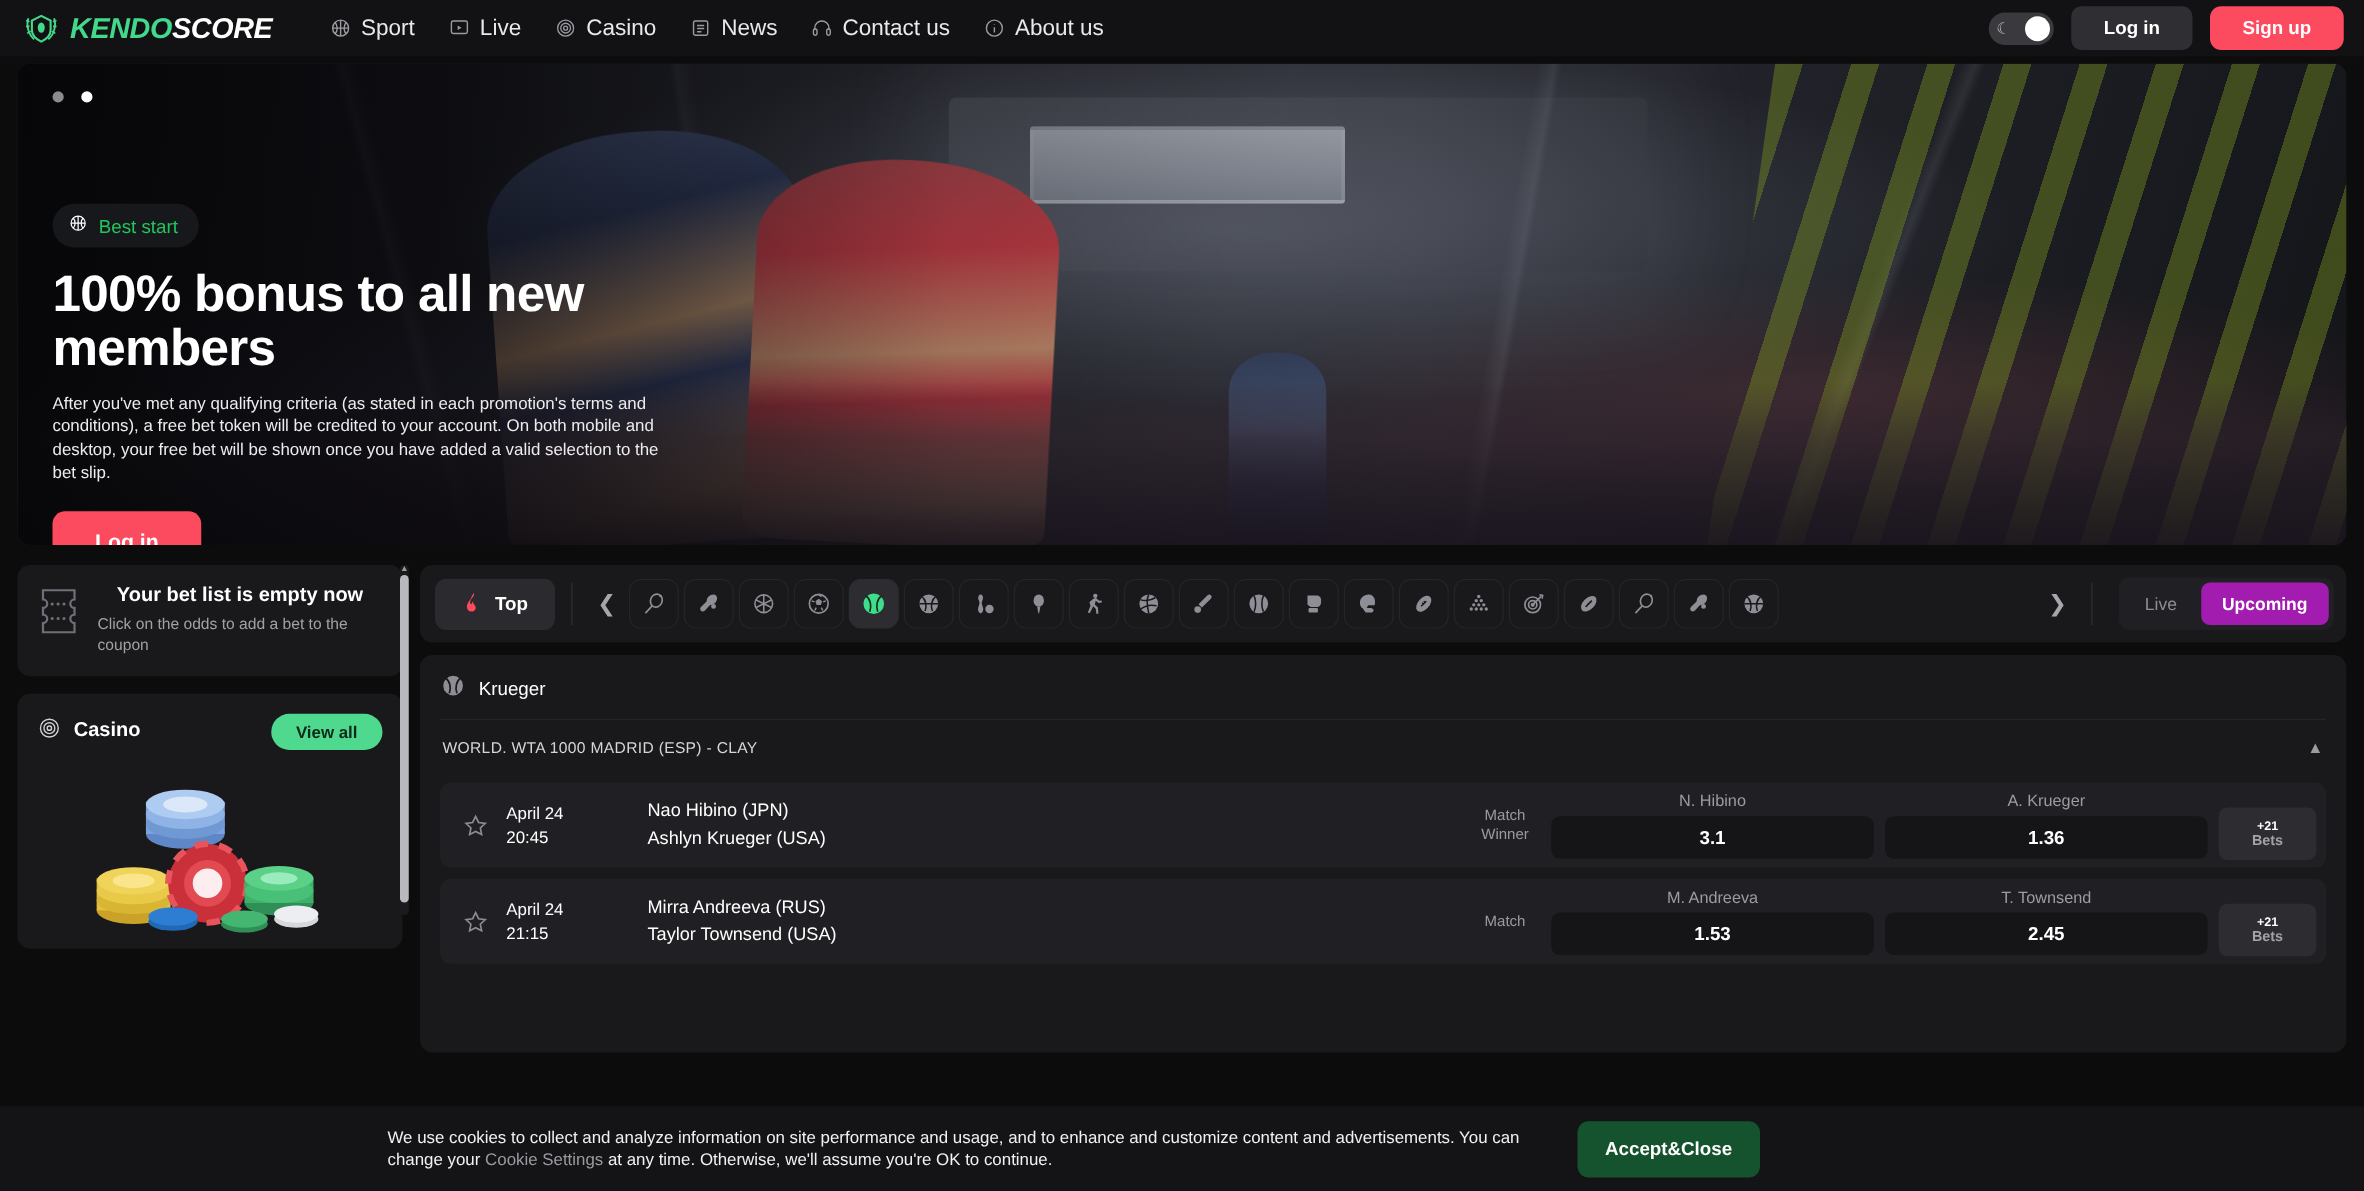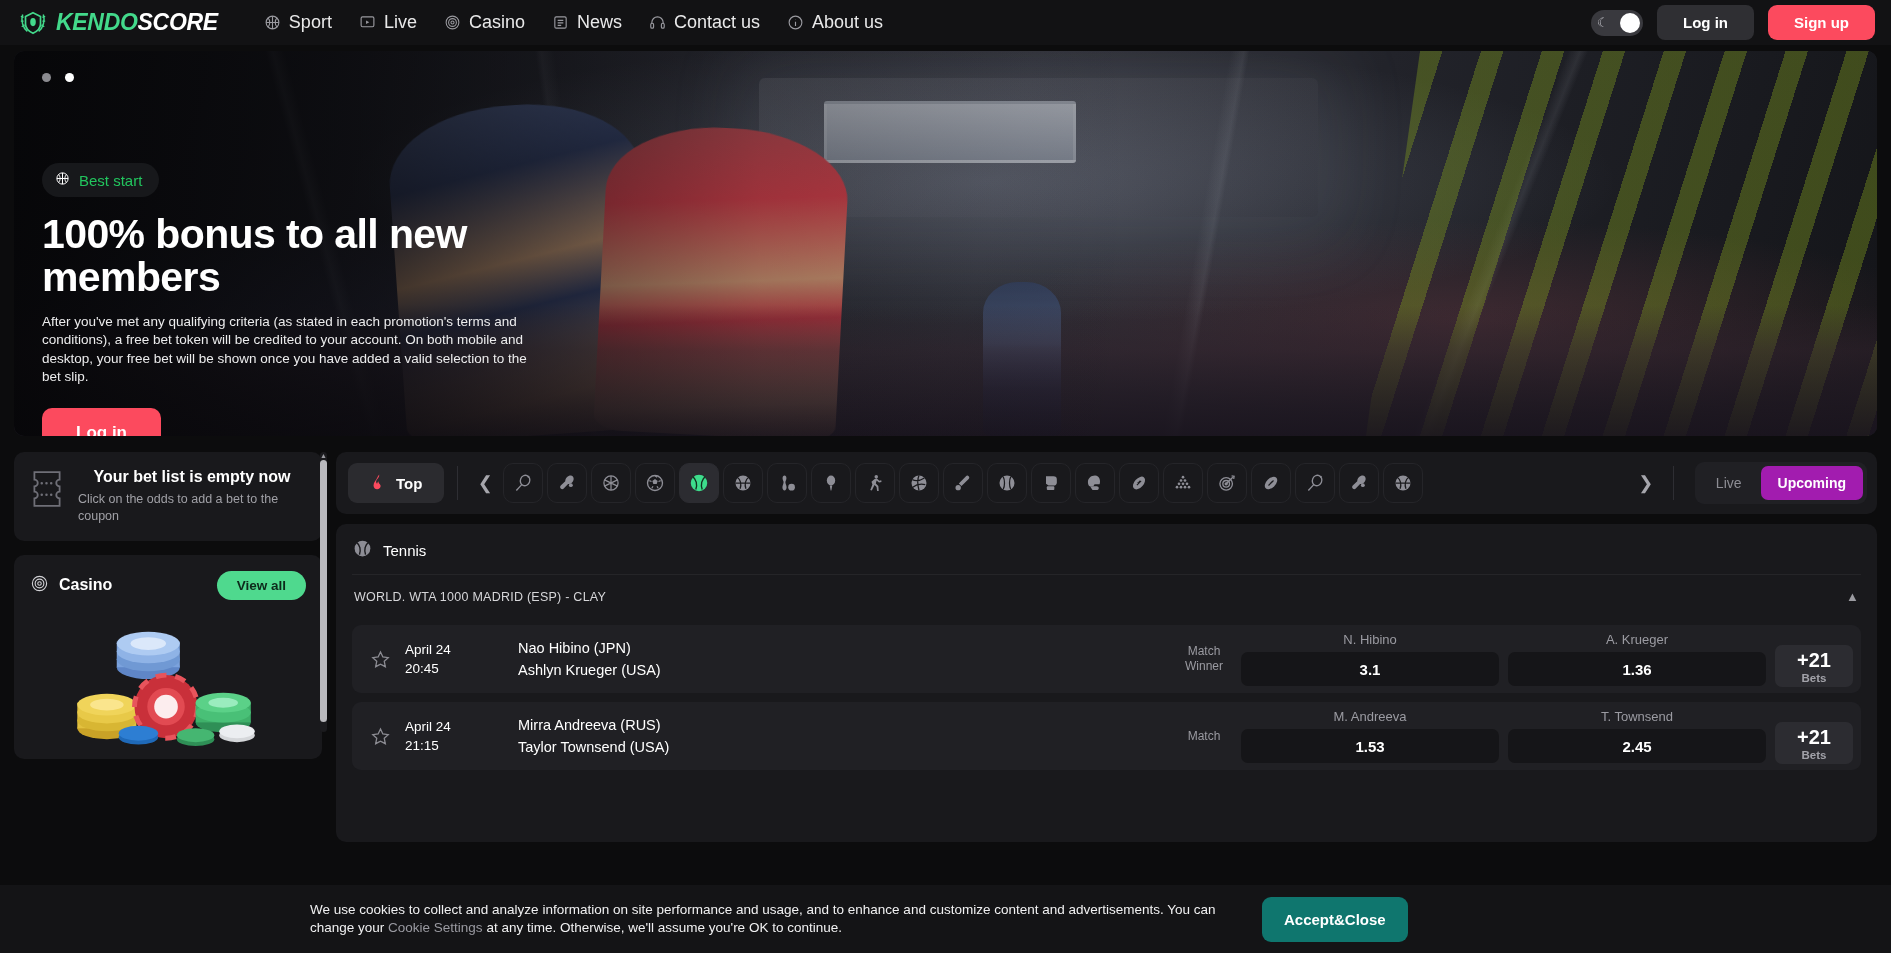--- a/index.html
+++ b/index.html
@@ -237,33 +237,33 @@
   .odd-box {
     background: #151518; border-radius: 7px; height: 34px;
     display:flex; align-items:center; justify-content:center;
     font-size: 15px; font-weight: 700; color: #fff; cursor: pointer;
   }
   .bets-more {
     width: 78px; flex: 0 0 78px; background: #2c2c31; border-radius: 7px;
     display:flex; flex-direction:column; align-items:center; justify-content:center;
     height: 42px; margin-top: 14px; cursor: pointer;
   }
-  .bets-more b { font-size: 20px; }
+  .bets-more b { font-size: 10px; }
   .bets-more span { font-size: 11.5px; color: #a2a2a9; font-weight: bold; }
 
   
   .cookie-bar {
     position: absolute; left: 0; right: 0; bottom: 0; height: 68px;
     background: #141416; display: flex; align-items: center;
     padding: 0 40px 0 310px; z-index: 60;
   }
   .cookie-text { font-size: 13.5px; line-height: 1.35; color: #f1f1f2; max-width: 930px; }
   .cookie-link { color: #9a9aa1; cursor: pointer; }
   .btn-accept {
-    margin-left: 22px; background: #0f766e; color: #fff; border: 0;
+    margin-left: 22px; background: #14532d; color: #fff; border: 0;
     border-radius: 9px; padding: 14px 22px; font-size: 15px; font-weight: 700;
     cursor: pointer; font-family: inherit;
   }
 </style>
 </head>
 <body>
 
 <div class="header">
   <div class="logo-wrap">
     <span class="logo-mark">
@@ -610,21 +610,21 @@
         <span class="active">Upcoming</span>
       </div>
     </div>
 
     <div class="content-panel">
       <div class="sport-head">
         <span><svg viewBox="0 0 24 24" width="21" height="21" fill="#8d8d95">
               <circle cx="12" cy="12" r="9"></circle>
               <path d="M5 5c4 2.5 5.5 9 3.5 14M19 5c-4 2.5-5.5 9-3.5 14" stroke="#19191c" stroke-width="1.6" fill="none"></path>
             </svg></span>
-        <span class="sport-head-label">Tennis</span>
+        <span class="sport-head-label">Krueger</span>
       </div>
 
       <div class="league-row">
         <span>WORLD. WTA 1000 MADRID (ESP) - CLAY</span>
         <span class="chev-up">▲</span>
       </div>
 
       <div class="match-row">
         <div class="m-star">
           <svg viewBox="0 0 24 24" width="21" height="21" fill="none" stroke="currentColor" stroke-width="1.5">

